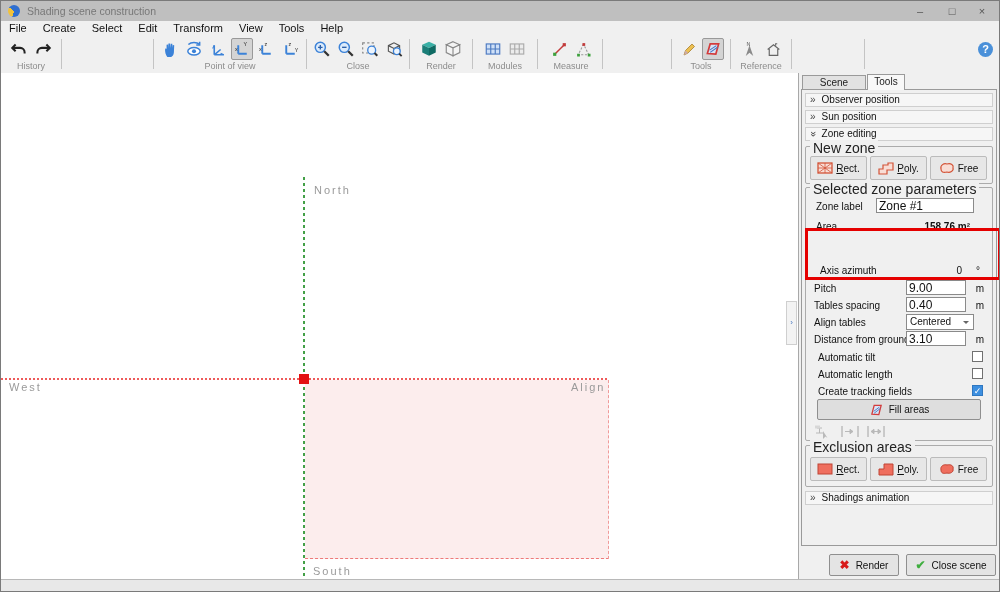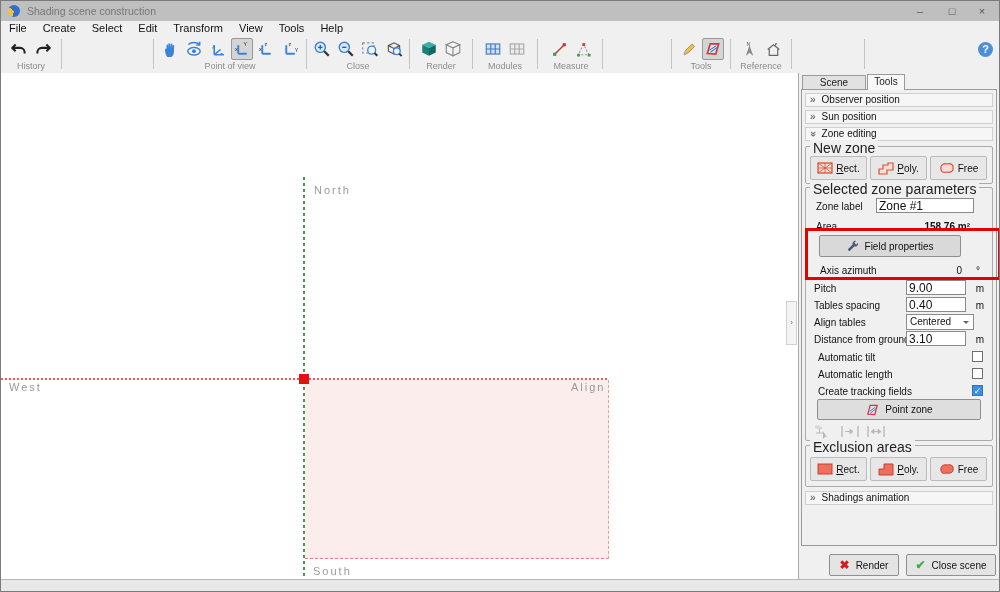--- a/index.html
+++ b/index.html
@@ -381,26 +381,20 @@
 
     <div class="groupbox" style="top:114px;height:254px;">
       <div class="legend">Selected zone parameters</div>
 
       <div class="fld" style="left:10px;top:13px;">Zone label</div>
       <input class="inp" style="left: 70px; top: 10px; width: 98px; height: 15px;" value="Zone #1">
 
       <div class="fld" style="left:10px;top:33px;">Area</div>
       <div class="fld" style="right:22px;top:33px;font-weight:bold;">158.76 m²</div>
 
-      <div class="btn-gray" style="left:13px;top:47px;width:142px;height:22px;">
-        <svg width="13" height="13" viewBox="0 0 16 16">
-            <path d="M13.5 3.5 a3.4 3.4 0 0 1-4.3 4.3 L4 13 a1.6 1.6 0 0 1-2.3-2.3 L6.9 5.5 a3.4 3.4 0 0 1 4.3-4.3 L9 3.4 l2.3 2.3 z" fill="#4a5a6a"></path>
-          </svg>
-        <span>Field properties</span>
-      </div>
 
       <div class="fld" style="left:14px;top:77px;">Axis azimuth</div>
       <div class="fld" style="right:30px;top:77px;">0</div>
       <div class="fld" style="right:12px;top:77px;">°</div>
 
       <div class="fld" style="left:8px;top:95px;">Pitch</div>
       <input class="inp" style="left: 100px; top: 92px; width: 60px; height: 15px;" value="9.00">
       <div class="unit" style="right:8px;top:95px;">m</div>
 
       <div class="fld" style="left:8px;top:112px;">Tables spacing</div>
@@ -421,21 +415,21 @@
       <div class="cb" style="right:9px;top:180px;"></div>
 
       <div class="fld" style="left:12px;top:198px;">Create tracking fields</div>
       <div class="cb checked" style="right:9px;top:197px;">✓</div>
 
       <div class="btn-gray" style="left:11px;top:211px;width:164px;height:21px;background:#dedede;">
         <svg width="15" height="13" viewBox="0 0 16 14">
             <path d="M3 12 L5.5 2.5 H13 L10.5 12.5 Z" fill="#d9e4f6" stroke="#d33b3b" stroke-width="1.4"></path>
             <path d="M5 9 L11 4.5 M5.5 11 L12 6" stroke="#4a78c0"></path>
           </svg>
-        <span>Point zone</span>
+        <span>Fill areas</span>
       </div>
 
       <div class="disabled-row">
         <div class="abs" style="left:8px;top:236px;">
           <svg width="18" height="16" viewBox="0 0 18 16">
               <path d="M3 4 H8 M5.5 4 V9 M2 9 H9" stroke="#777" fill="none"></path>
               <rect x="1" y="1.5" width="5" height="3" fill="#bbb"></rect>
               <path d="M9 7 L9 15 L11.5 12.5 L13.5 14 Z" fill="#777"></path>
             </svg>
         </div>

